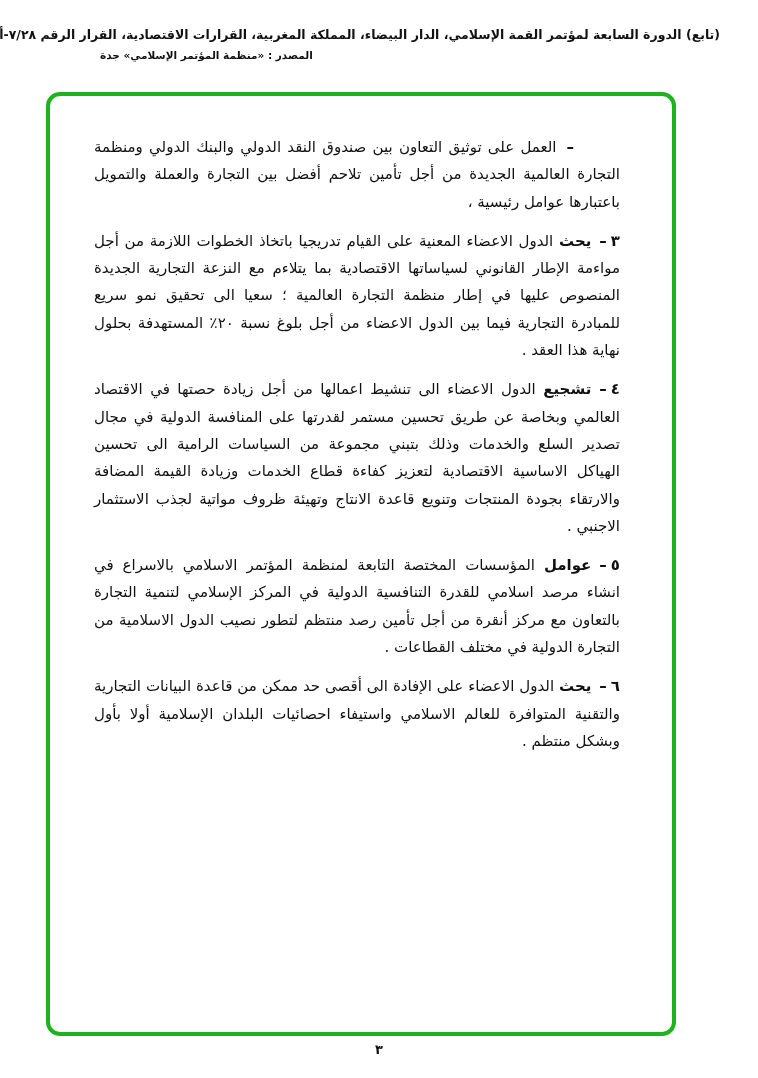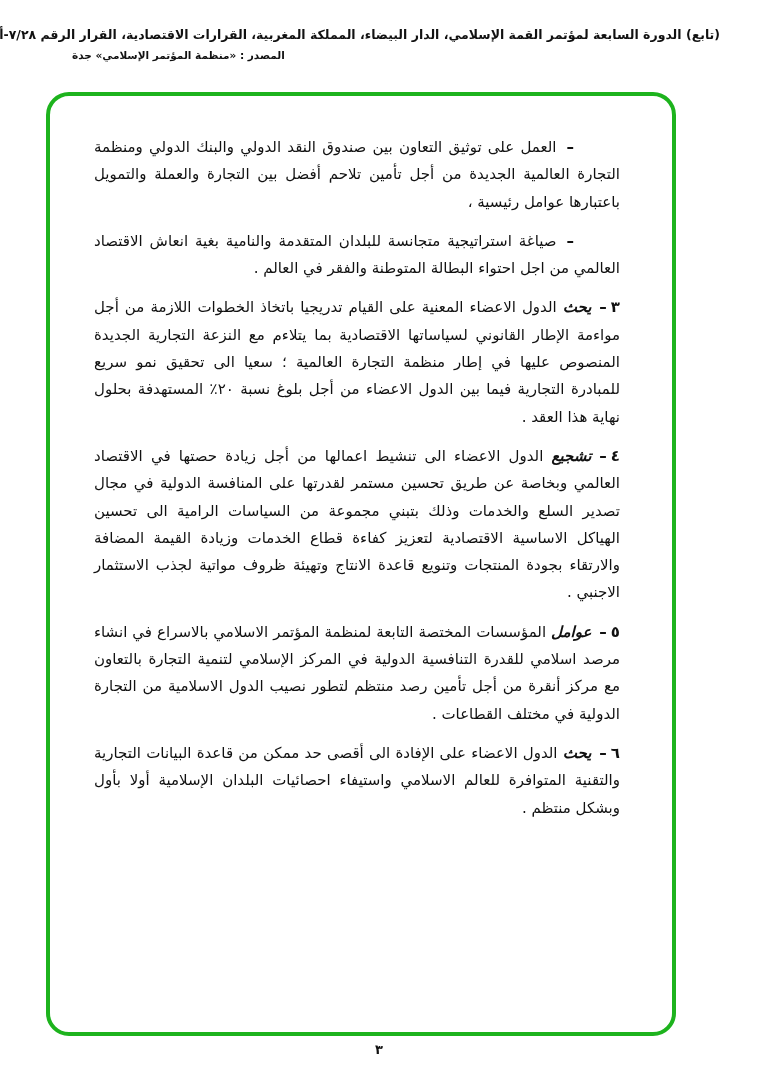--- a/index.html
+++ b/index.html
@@ -28,34 +28,34 @@
   .header-line{
     font-size:12.5px;
     font-weight:bold;
     letter-spacing:0;
     line-height:1.4;
     white-space:nowrap;
   }
   .source-line{
     direction:rtl;
     width:fit-content;
-    margin:5px 0 0 72px;
+    margin:5px 0 0 100px;
     font-size:10.5px;
     font-weight:bold;
   }
   
   .content-box{
     position:absolute;
     left:46px;
     top:92px;
     width:630px;
     height:944px;
     box-sizing:border-box;
     border:4px solid var(--border-green,#1db31d);
-    border-radius:23px;
+    border-radius:14px;
     background:#ffffff;
   }
   .doc-body{
     direction:rtl;
     padding:38px 52px 0 44px;
     font-size:15px;
     line-height:1.82;
     text-align:justify;
   }
   .doc-body p{
@@ -72,21 +72,20 @@
   
   p.numbered .num{
     font-weight:bold;
   }
   p.numbered .dash{
     margin:0 4px 0 8px;
     font-weight:bold;
   }
   p.numbered .lead{
     font-weight:bold;
-    font-style:italic;
   }
   
   .page-number{
     position:absolute;
     left:0;
     right:0;
     top:1042px;
     text-align:center;
     font-size:13px;
     font-weight:bold;
@@ -104,23 +103,20 @@
   <div class="source-line">المصدر : «منظمة المؤتمر الإسلامي» جدة</div>
 
   <div class="content-box">
     <div class="doc-body">
 
       <p class="bullet">
         <span class="dash">–</span><span>العمل على توثيق التعاون بين صندوق النقد الدولي والبنك الدولي ومنظمة التجارة العالمية الجديدة من أجل تأمين تلاحم أفضل بين التجارة والعملة والتمويل باعتبارها عوامل رئيسية ،</span>
       </p>
 
 
-      <p class="bullet">
-        <span class="dash">–</span><span>صياغة استراتيجية متجانسة للبلدان المتقدمة والنامية بغية انعاش الاقتصاد العالمي من اجل احتواء البطالة المتوطنة والفقر في العالم .</span>
-      </p>
 
       <p class="numbered">
         <span class="num">٣</span><span class="dash">–</span><span class="lead">يحث</span>
         <span>الدول الاعضاء المعنية على القيام تدريجيا باتخاذ الخطوات اللازمة من أجل مواءمة الإطار القانوني لسياساتها الاقتصادية بما يتلاءم مع النزعة التجارية الجديدة المنصوص عليها في إطار منظمة التجارة العالمية ؛ سعيا الى تحقيق نمو سريع للمبادرة التجارية فيما بين الدول الاعضاء من أجل بلوغ نسبة ٢٠٪ المستهدفة بحلول نهاية هذا العقد .</span>
       </p>
 
       <p class="numbered">
         <span class="num">٤</span><span class="dash">–</span><span class="lead">تشجيع</span>
         <span>الدول الاعضاء الى تنشيط اعمالها من أجل زيادة حصتها في الاقتصاد العالمي وبخاصة عن طريق تحسين مستمر لقدرتها على المنافسة الدولية في مجال تصدير السلع والخدمات وذلك بتبني مجموعة من السياسات الرامية الى تحسين الهياكل الاساسية الاقتصادية لتعزيز كفاءة قطاع الخدمات وزيادة القيمة المضافة والارتقاء بجودة المنتجات وتنويع قاعدة الانتاج وتهيئة ظروف مواتية لجذب الاستثمار الاجنبي .</span>
       </p>

